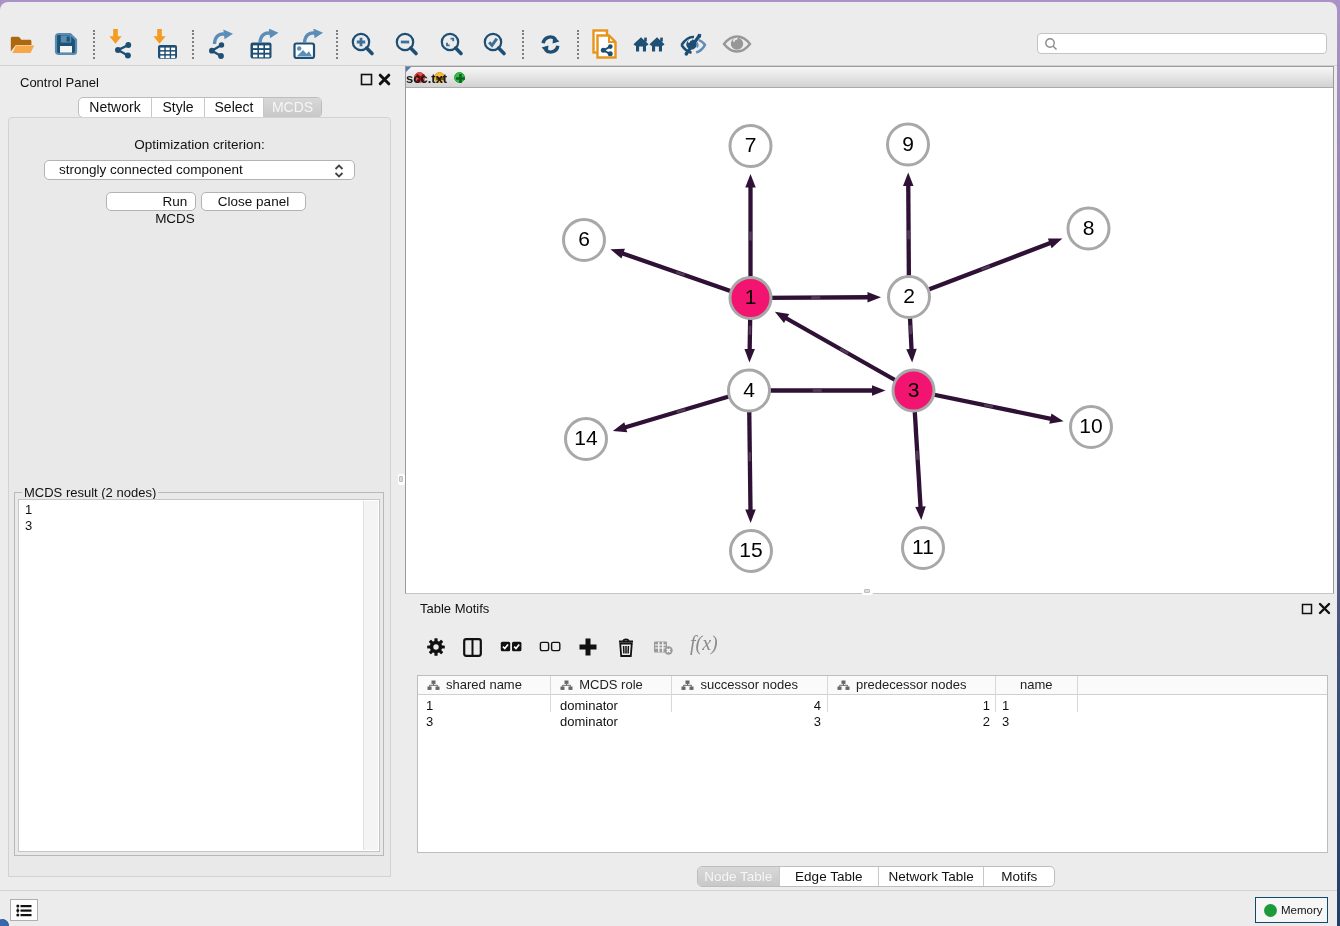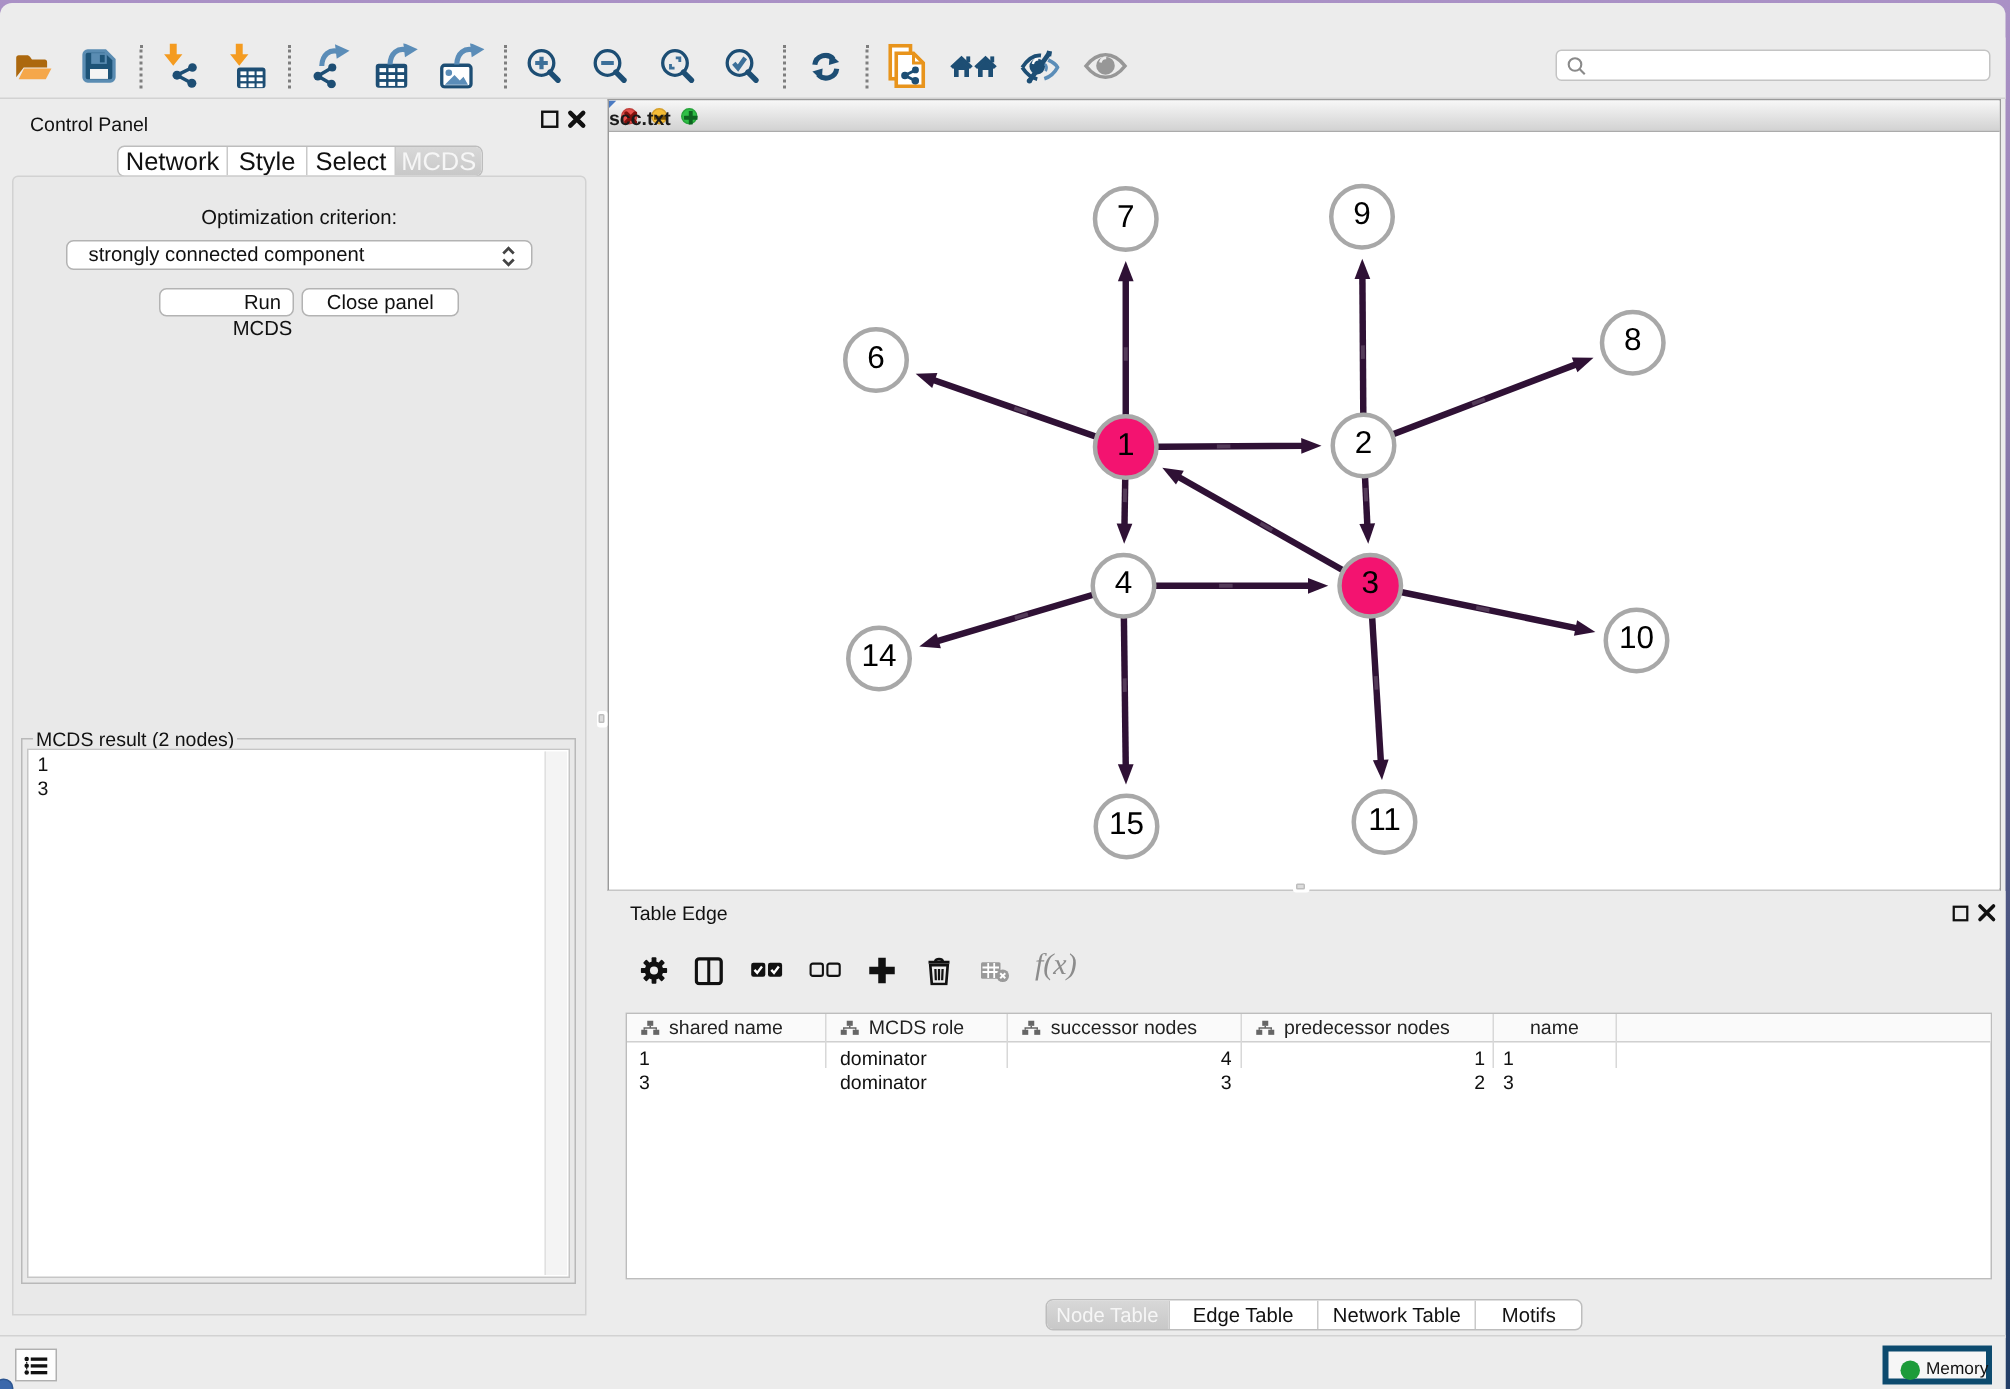--- a/index.html
+++ b/index.html
@@ -17,21 +17,21 @@
   .tsep { position:absolute; top:5px; height:29px; width:0; border-left:2px dotted #7e7e7e; }
   .search { position:absolute; left:1037px; top:8px; width:290px; height:21px; background:#fff;
      border:1px solid #c4c4c4; border-radius:4px; }
   .search svg { position:absolute; left:6px; top:3px; }
 
   
   .cpanel { position:absolute; left:0; top:65px; width:392px; height:825px; }
   .cp-title { position:absolute; left:20px; top:8px; font-size:13px; color:#111; }
   .cp-tabs { position:absolute; left:78px; top:30px; width:244px; height:21px;
      border:1px solid #bdbdbd; border-radius:5px; background:#fff; display:flex; overflow:hidden; }
-  .cp-tabs .tab { font-size:17px; color:#111; text-align:center; line-height:19px;
+  .cp-tabs .tab { font-size:14px; color:#111; text-align:center; line-height:19px;
      border-right:1px solid #c9c9c9; }
   .cp-tabs .tab:last-child { border-right:none; }
   .cp-content { position:absolute; left:8px; top:50px; width:383px; height:760px;
      background:#e9e9e9; border:1px solid #d2d2d2; border-radius:4px 4px 0 0; }
   .opt-label { position:absolute; left:8px; top:70px; width:383px; text-align:center; font-size:13.5px; color:#111; }
   .combo { position:absolute; left:44px; top:93px; width:311px; height:20px; background:#fff;
      border:1px solid #b3b3b3; border-radius:5px; font-size:13.5px; color:#111; line-height:18px;
      padding-left:14px; }
   .btn { position:absolute; top:125px; height:19px; background:#fff; border:1px solid #b3b3b3;
      border-radius:5px; font-size:13.5px; color:#111; text-align:center; line-height:17px; }
@@ -69,21 +69,21 @@
   .tp-tabs .tab { font-size:13.5px; color:#111; text-align:center; line-height:19px; border-right:1px solid #c9c9c9; }
   .tp-tabs .tab:last-child { border-right:none; }
   .seltab { background:linear-gradient(#d8d8d8,#c8c8c8); color:#f6f6f6 !important; }
 
   
   .statusbar { position:absolute; left:0; top:888px; width:100%; height:36px;
      border-top:1px solid #d2d2d2; background:#ececec; }
   .listbtn { position:absolute; left:10px; top:8px; width:28px; height:22px; background:#fdfdfd;
      border:1px solid #b0b0b0; }
   .membtn { position:absolute; left:1255px; top:6px; width:73px; height:26px; background:#f6f6f6;
-     border:4px solid #0c4a6e; font-size:13px; color:#111; }
+     border:1px solid #0c4a6e; font-size:13px; color:#111; }
   .membtn .dot { position:absolute; left:8px; top:6px; width:13px; height:13px; border-radius:50%; background:#1d9b3a; }
   .membtn .lbl { position:absolute; left:25px; top:6px; font-size:11.5px; }
 </style>
 </head>
 <body>
 <div class="win">
   <div class="toolbar" id="toolbar">
     <div class="search">
       <svg width="14" height="14" viewBox="0 0 14 14">
         <circle cx="6" cy="6" r="4.2" fill="none" stroke="#8a8a8a" stroke-width="1.4"></circle>
@@ -333,21 +333,21 @@
           <text x="517" y="458.5" text-anchor="middle" dominant-baseline="central" font-size="21" fill="#000" font-family="&quot;Liberation Sans&quot;,sans-serif">11</text>
           <circle cx="180" cy="351" r="20.5" fill="#ffffff" stroke="#a8a8a8" stroke-width="3"></circle>
           <text x="180" y="349.5" text-anchor="middle" dominant-baseline="central" font-size="21" fill="#000" font-family="&quot;Liberation Sans&quot;,sans-serif">14</text>
           <circle cx="345" cy="463" r="20.5" fill="#ffffff" stroke="#a8a8a8" stroke-width="3"></circle>
           <text x="345" y="461.5" text-anchor="middle" dominant-baseline="central" font-size="21" fill="#000" font-family="&quot;Liberation Sans&quot;,sans-serif">15</text>
         </svg>
     </div>
   </div>
 
   <div class="tpanel">
-    <div class="tp-title">Table Edge</div>
+    <div class="tp-title">Table Motifs</div>
     <svg style="position:absolute;left:896px;top:9px" width="12" height="12" viewBox="0 0 12 12">
       <rect x="1.5" y="1.5" width="9" height="9" fill="none" stroke="#111" stroke-width="1.5"></rect>
     </svg>
     <svg style="position:absolute;left:913px;top:8px" width="13" height="13" viewBox="0 0 13 13">
       <path d="M2 2 L11 11 M11 2 L2 11" stroke="#111" stroke-width="2.4" stroke-linecap="round"></path>
     </svg>
     <div class="tp-toolbar" id="tptoolbar">
         <svg width="18" height="18" viewBox="0 0 18 18" style="position: absolute; left: 10px; top: 11px;">
           <g fill="#111">
             <rect x="7.4" y="0.2" width="3.2" height="5" rx="0.6"></rect>

